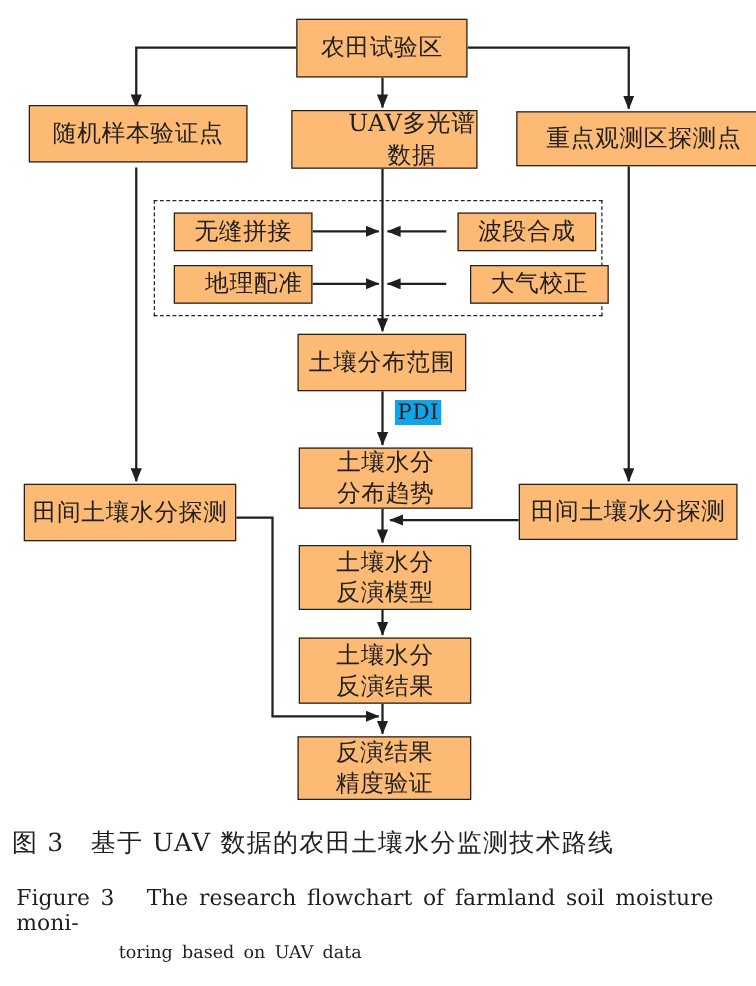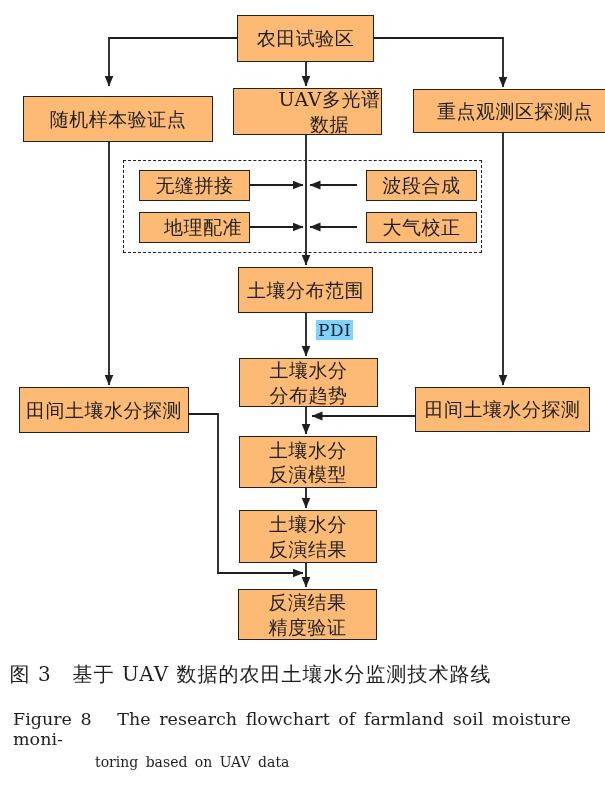--- a/index.html
+++ b/index.html
@@ -38,21 +38,21 @@
     box-sizing: border-box;
     border: 1.7px dashed #222222;
     background: transparent;
     z-index: 0;
   }
   .edge-label {
     position: absolute;
     z-index: 1;
     font-size: 17px;
     letter-spacing: 0.5px;
-    background: #7dd3fc;
+    background: #0ea5e9;
     padding: 0 2px;
   }
   .caption-zh {
     position: absolute;
     left: 0;
     top: 661px;
     width: 501px;
     text-align: center;
     font-size: 20px;
     letter-spacing: 1px;
@@ -106,33 +106,33 @@
       <path d="M306 488 V508" marker-end="url(#arrow)"></path>
       <path d="M306 563 V587" marker-end="url(#arrow)"></path>
       <path d="M189 414 H218 V573 H303" marker-end="url(#arrow)"></path>
     </g>
   </svg>
 
   <div class="group-dashed" style="left:123px; top:160px; width:359px; height:93px;"></div>
 
   <div class="node" style="left:237px; top:15px; width:137px; height:47px;">农田试验区</div>
 
-  <div class="node" style="left:23px; top:96px; width:190px; height:46px;text-align:center;">随机样本验证点</div>
+  <div class="node" style="left:23px; top:84px; width:175px; height:46px;text-align:center;">随机样本验证点</div>
 
   <div class="node" style="left:233px; top:88px; width:149px; height:47px;padding-left:44px;">UAV多光谱数据</div>
 
   <div class="node" style="left:413px; top:89px; width:204px; height:44px;">重点观测区探测点</div>
 
   <div class="node small" style="left:139px; top:170px; width:111px; height:31px;">无缝拼接</div>
 
   <div class="node small" style="left:366px; top:170px; width:111px; height:31px;">波段合成</div>
 
   <div class="node small" style="left:139px; top:212px; width:111px; height:31px;padding-left:17px;">地理配准</div>
 
-  <div class="node small" style="left:366px; top:212px; width:111px; height:31px;">大气校正</div>
+  <div class="node small" style="left:376px; top:212px; width:111px; height:31px;">大气校正</div>
 
   <div class="node" style="left:238px; top:267px; width:135px; height:46px;">土壤分布范围</div>
 
   <div class="edge-label" style="left:316px; top:320px;">PDI</div>
 
   <div class="node" style="left:239px; top:358px; width:139px; height:49px;">土壤水分
 分布趋势</div>
 
   <div class="node" style="left:19px; top:387px; width:170px; height:46px;">田间土壤水分探测</div>
 
@@ -142,17 +142,17 @@
 反演模型</div>
 
   <div class="node" style="left:239px; top:510px; width:138px; height:53px;">土壤水分
 反演结果</div>
 
   <div class="node" style="left:238px; top:589px; width:139px; height:51px;">反演结果
 精度验证</div>
 
   <div class="caption-zh">图 3　基于 UAV 数据的农田土壤水分监测技术路线</div>
 
-  <div class="caption-en-line1">Figure 8   The research flowchart of farmland soil moisture moni-</div>
+  <div class="caption-en-line1">Figure 3   The research flowchart of farmland soil moisture moni-</div>
 
   <div class="caption-en-line2">toring based on UAV data</div>
 
 </div>
 
 </body></html>

